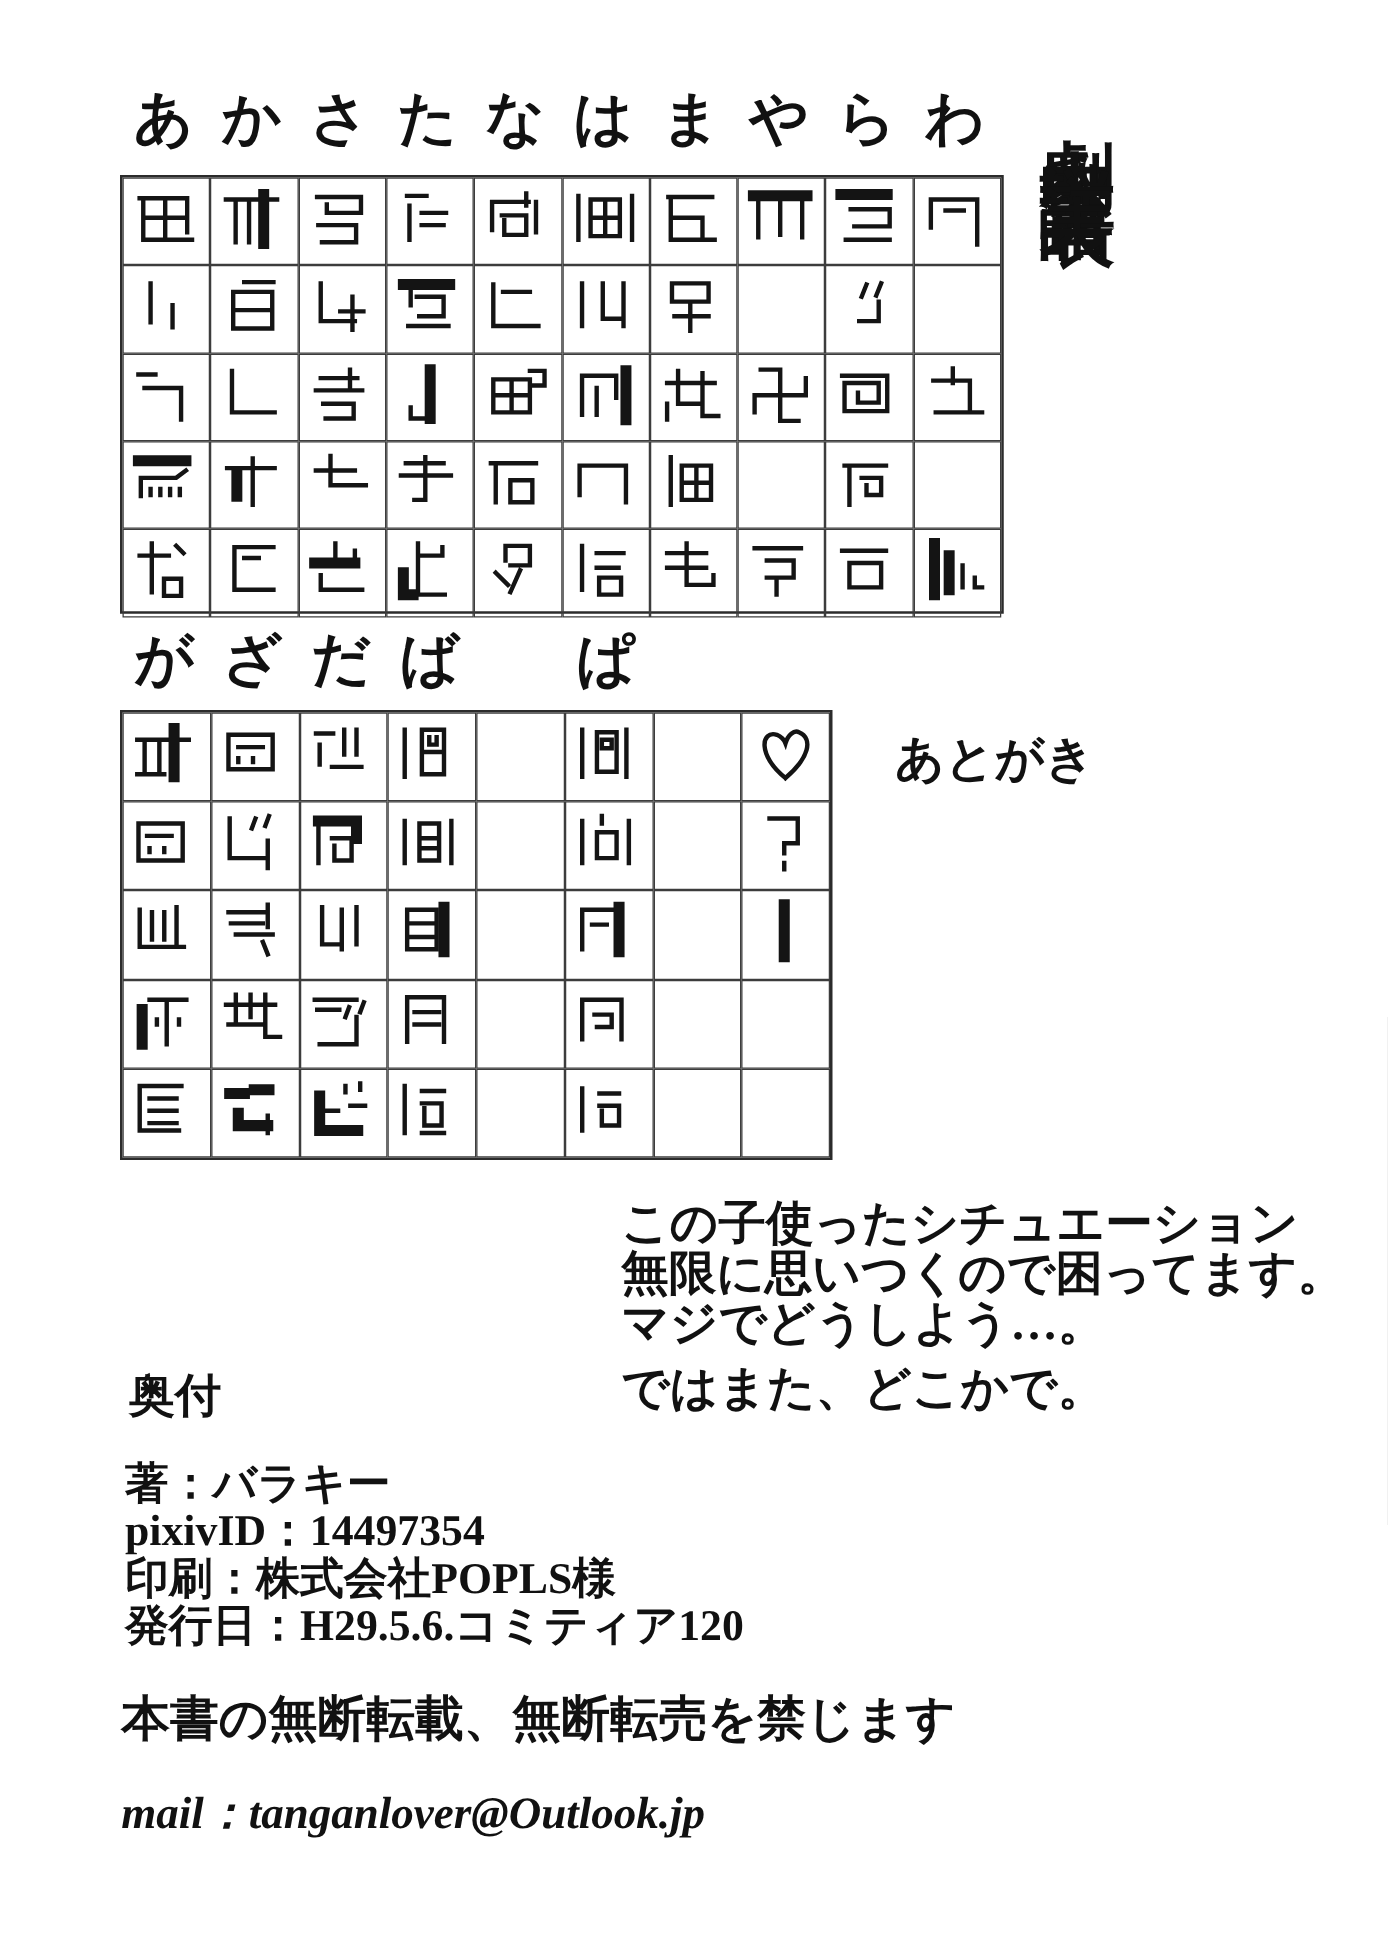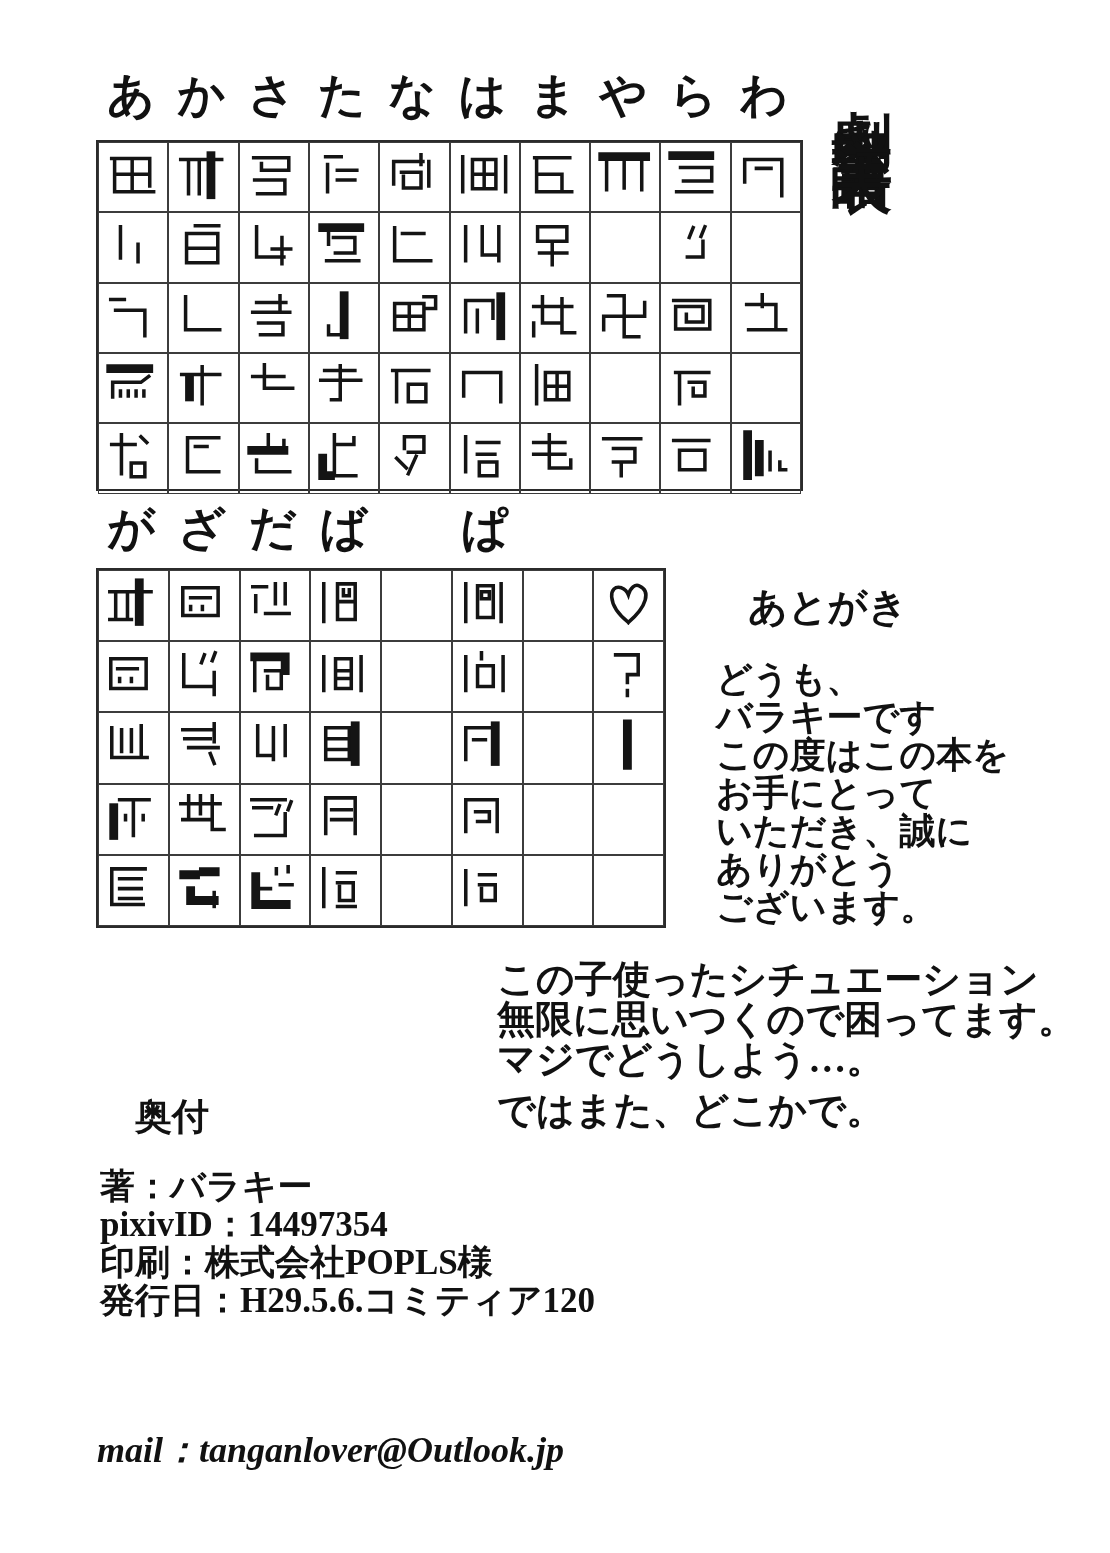--- a/index.html
+++ b/index.html
@@ -37,25 +37,25 @@
   .cell{border:1px solid #3c3c3c;display:flex;align-items:center;justify-content:center;}
   .cell svg{width:100%;height:100%;display:block;}
   
   #vertical-title{
     position:absolute;left:826px;top:62px;height:440px;
     writing-mode:vertical-rl;text-orientation:upright;
     font-size:60px;font-weight:700;letter-spacing:9px;line-height:1.2;
   }
   
   .tblock{position:absolute;font-weight:600;white-space:pre-line;}
-  #afterword-title{left:716px;top:580px;font-size:39px;margin-left:32px;}
+  #afterword-title{left:716px;top:580px;font-size:39px;}
   #afterword-body{left:716px;top:660px;font-size:36px;line-height:38px;}
   #note-body{left:497px;top:938px;font-size:38px;line-height:40px;margin-top:21px;}
   #note-closing{left:497px;top:1085px;font-size:38px;text-align:center;}
-  #colophon-title{left:103px;top:1092px;font-size:37px;margin-left:32px;}
+  #colophon-title{left:103px;top:1092px;font-size:37px;}
   #colophon-body{left:100px;top:1168px;font-size:35px;line-height:38px;}
   #reprint-notice{left:97px;top:1348px;font-size:39px;}
   #mail-line{left:97px;top:1426px;font-size:36px;font-style:italic;}
 </style>
 </head>
 <body>
 
 <div id="page">
 
   <div id="kana-row-1" class="kana-row">
@@ -489,37 +489,31 @@
         <svg viewBox="0 0 70 70" preserveAspectRatio="none">
           <path d="M13 15V49M27 19H43M27 29H43V45H29V33M43 45V39" fill="none" stroke="#141414" stroke-width="3.6" stroke-linecap="square"></path>
         </svg>
       </div>
       <div class="cell"></div>
       <div class="cell"></div>
     </div>
 
   <div id="afterword-title" class="tblock">あとがき</div>
 
-  <div id="afterword-body" class="tblock">どうも、
-バラキーです
-この度はこの本を
-お手にとって
-いただき、誠に
-ありがとう
-ございます。</div>
 
   <div id="note-body" class="tblock">この子使ったシチュエーション
 無限に思いつくので困ってます。
 マジでどうしよう…。</div>
 
   <div id="note-closing" class="tblock">ではまた、どこかで。</div>
 
   <div id="colophon-title" class="tblock">奥付</div>
 
   <div id="colophon-body" class="tblock">著：バラキー
 pixivID：14497354
 印刷：株式会社POPLS様
 発行日：H29.5.6.コミティア120</div>
 
+  <div id="reprint-notice" class="tblock">本書の無断転載、無断転売を禁じます</div>
 
   <div id="mail-line" class="tblock">mail：tanganlover@Outlook.jp</div>
 
 </div>
 
 </body></html>

